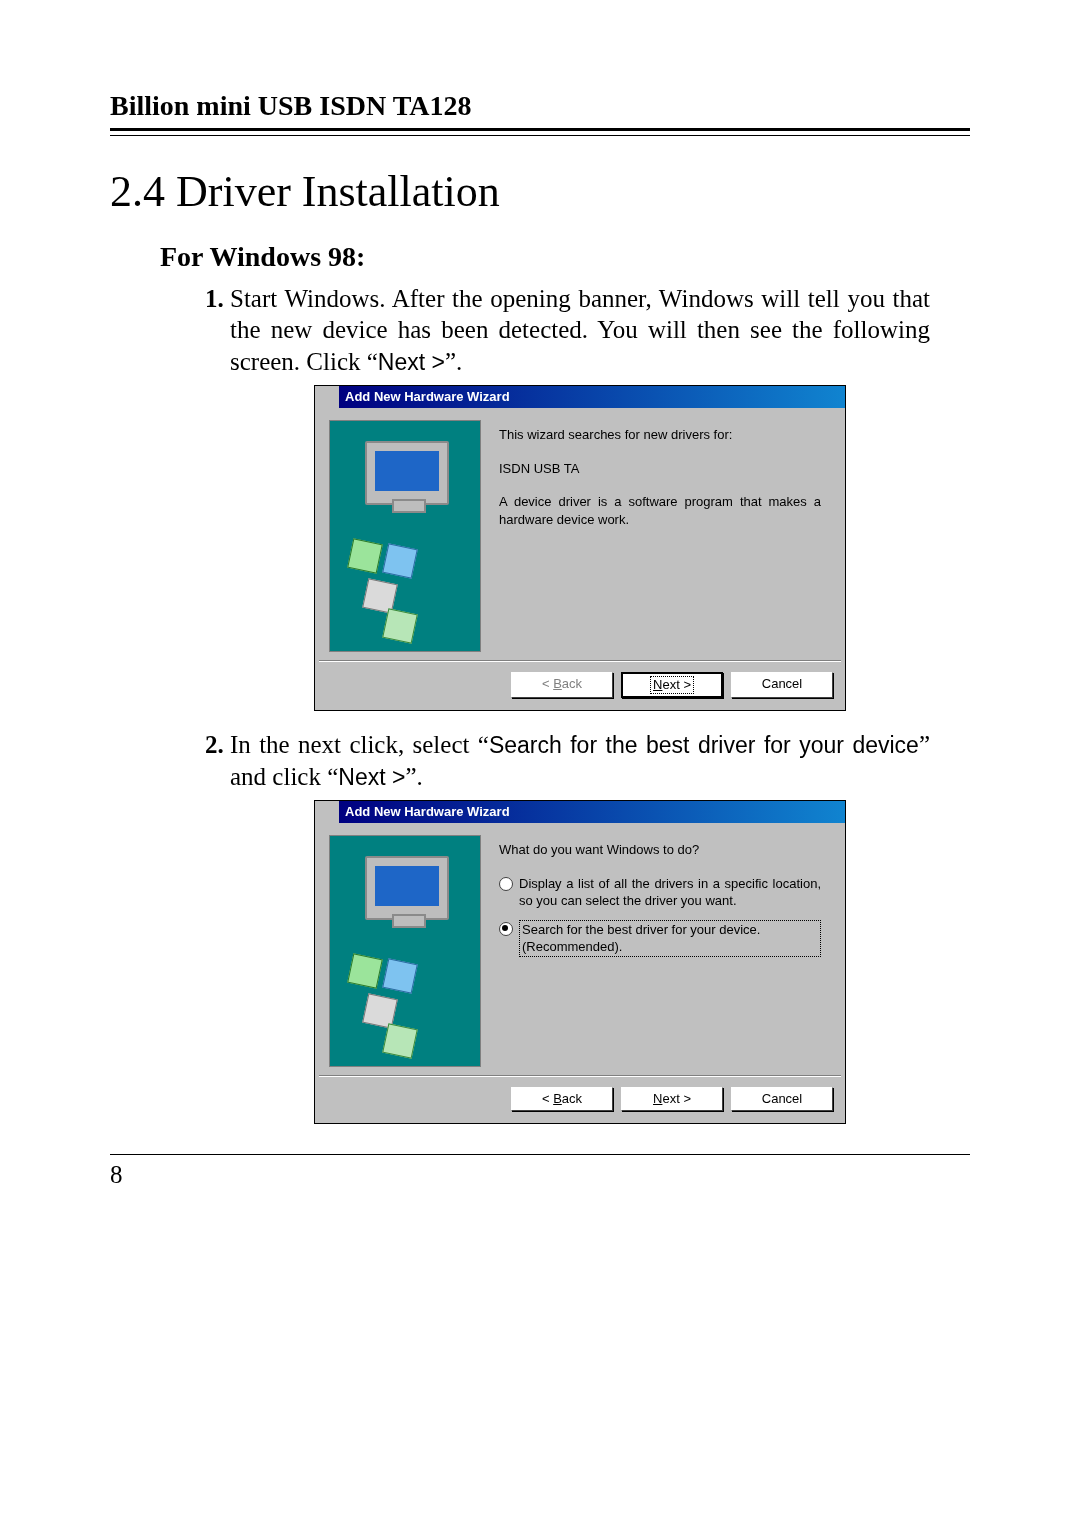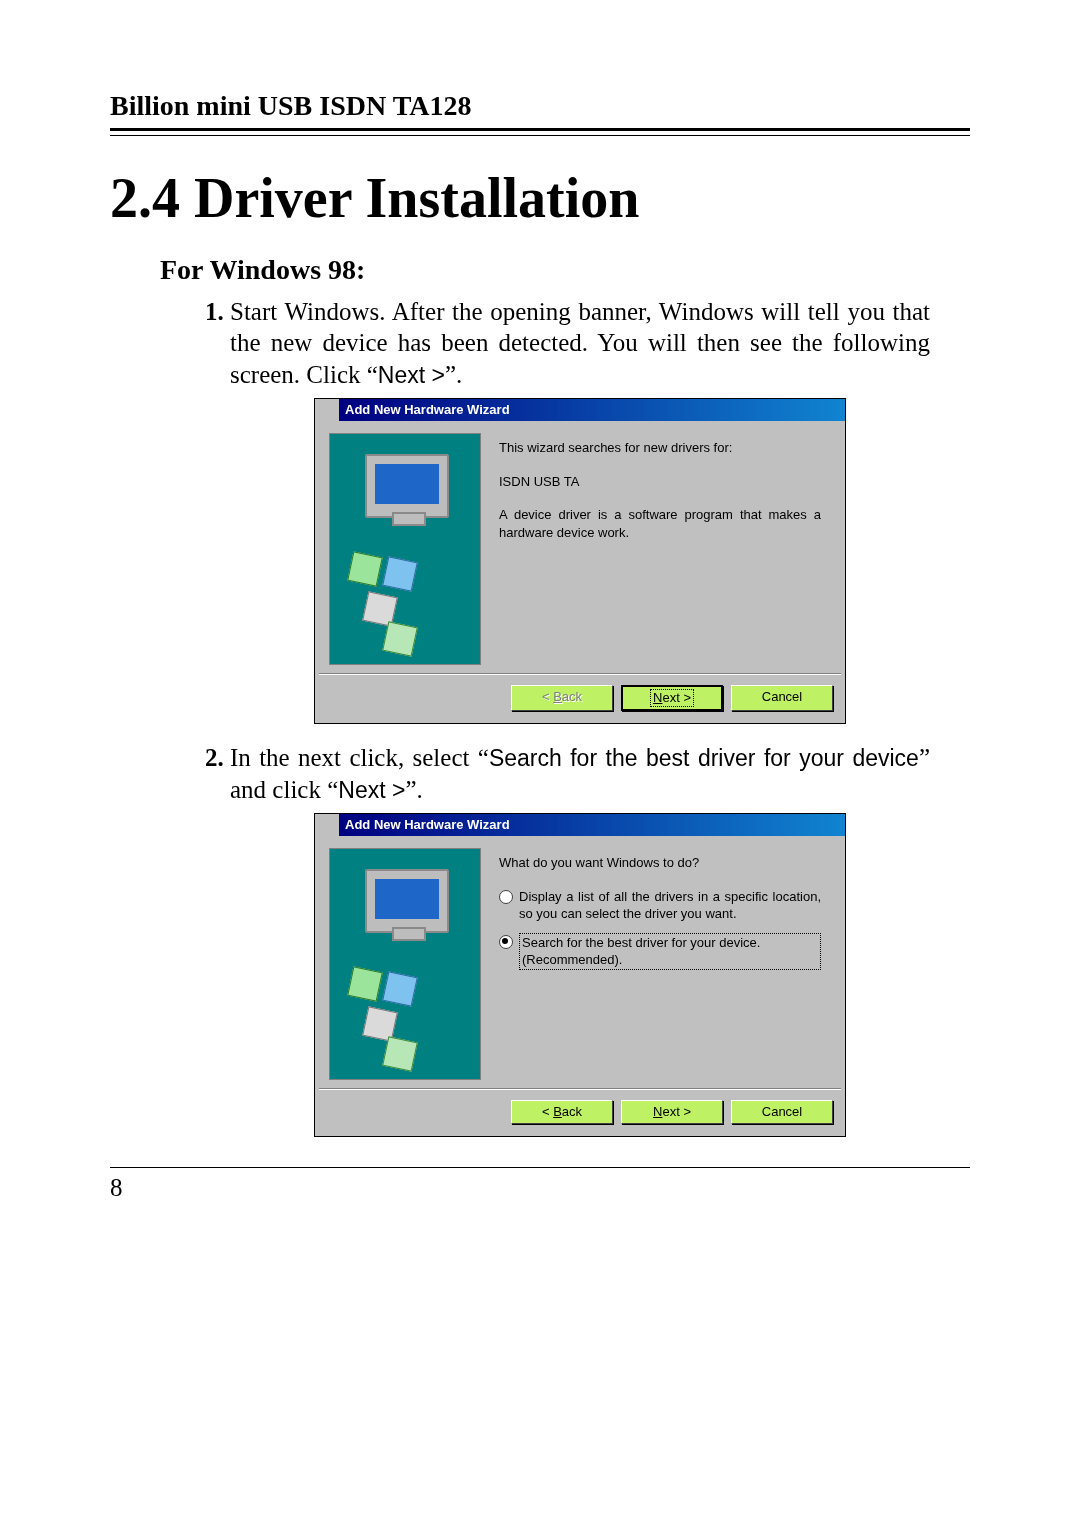--- a/index.html
+++ b/index.html
@@ -20,22 +20,22 @@
     font-weight: bold;
     padding-bottom: 6px;
   }
   .double-rule {
     border-top: 3px solid #000;
     border-bottom: 1px solid #000;
     height: 4px;
     margin-bottom: 30px;
   }
   .section-title {
-    font-size: 56px;
-    font-weight: bold;
+    font-size: 44px;
+    font-weight: normal;
     margin: 8px 0 24px 0;
   }
   .subheading {
     font-size: 28px;
     font-weight: bold;
     margin: 0 0 10px 50px;
   }
   ol.steps {
     margin: 0 0 0 90px;
     padding: 0 40px 0 30px;
@@ -156,21 +156,21 @@
   .button-row {
     display: flex;
     justify-content: flex-end;
     gap: 8px;
     padding: 10px 12px 12px 12px;
   }
   .win-btn {
     min-width: 84px;
     padding: 3px 8px;
     text-align: center;
-    background: #bef264;
+    background: #ffffff;
     border-top: 1px solid #fff;
     border-left: 1px solid #fff;
     border-right: 1px solid #404040;
     border-bottom: 1px solid #404040;
     font-size: 13px;
     font-family: "MS Sans Serif", Tahoma, Arial, sans-serif;
     box-shadow: 1px 1px 0 #000;
   }
   .win-btn.disabled { color: #808080; text-shadow: 1px 1px 0 #fff; }
   .win-btn.default-btn {

